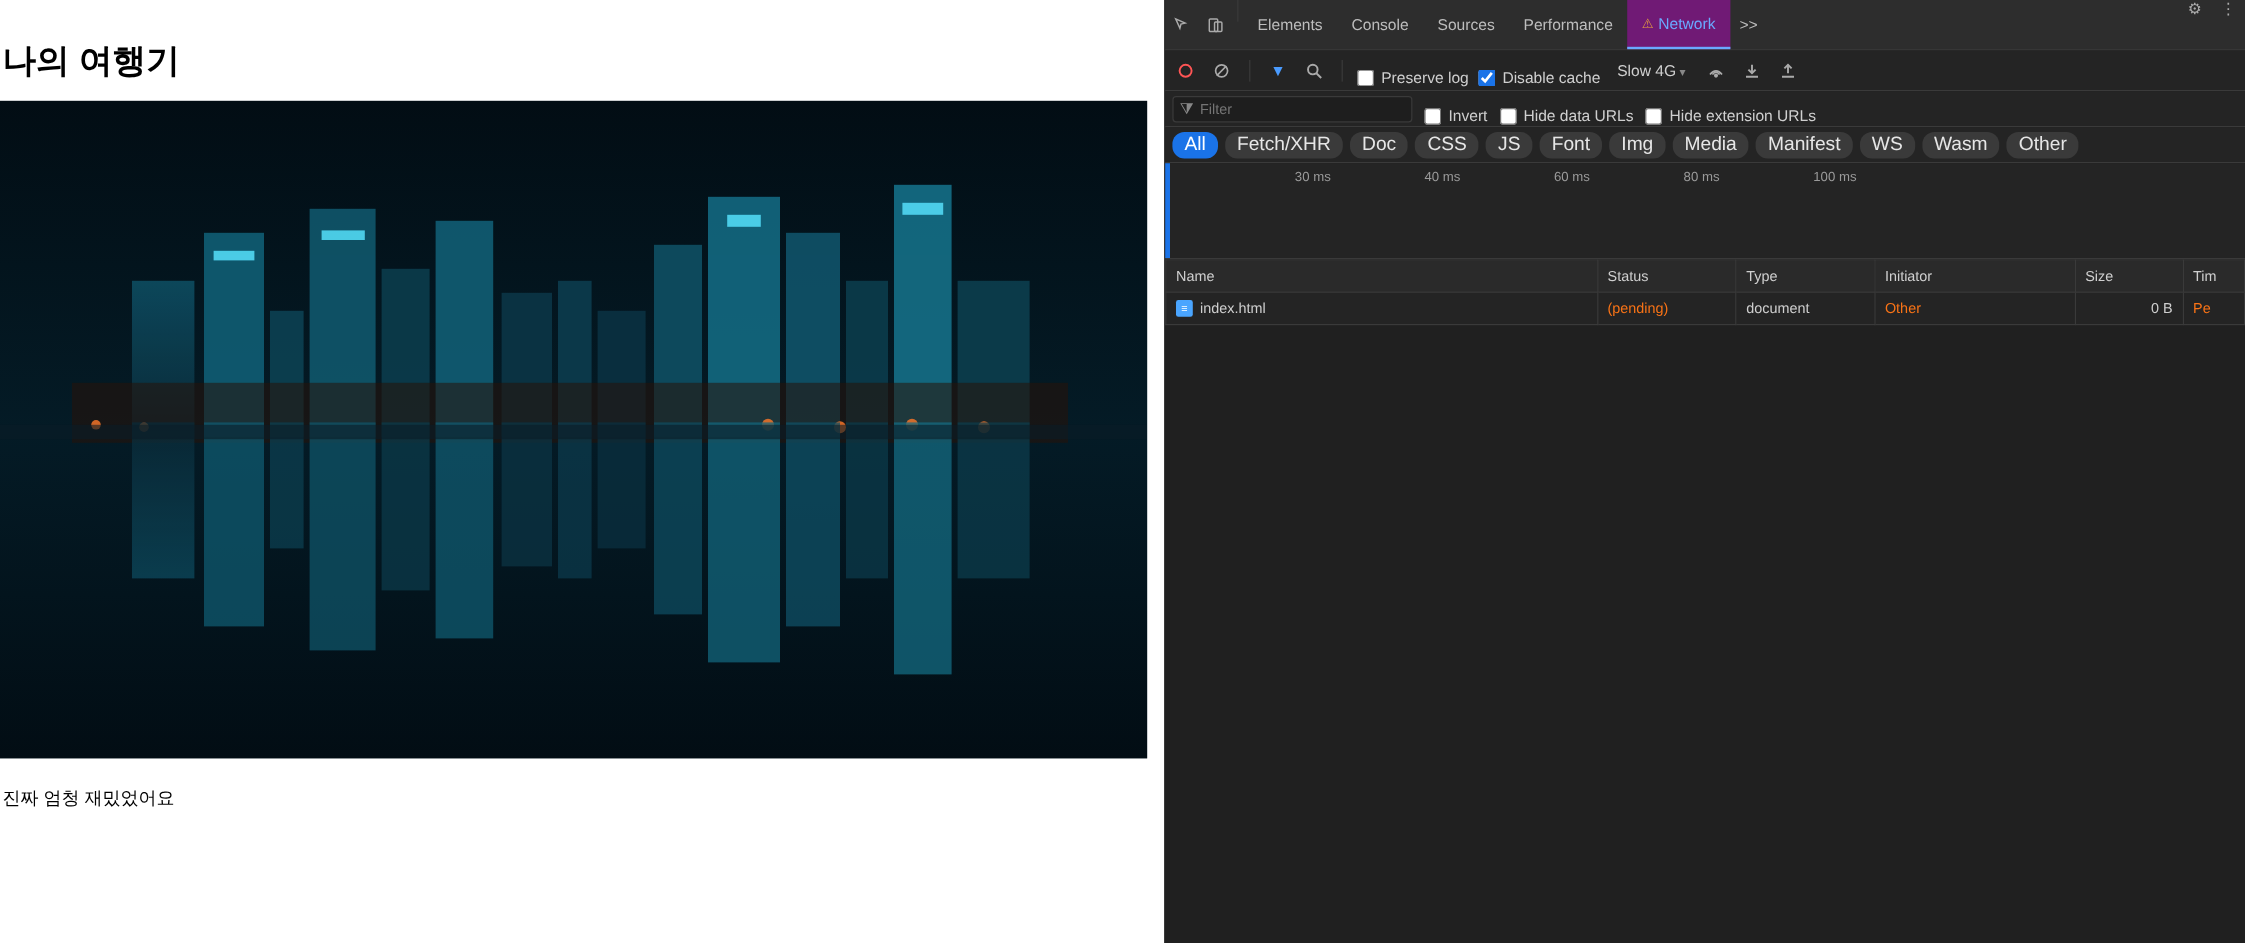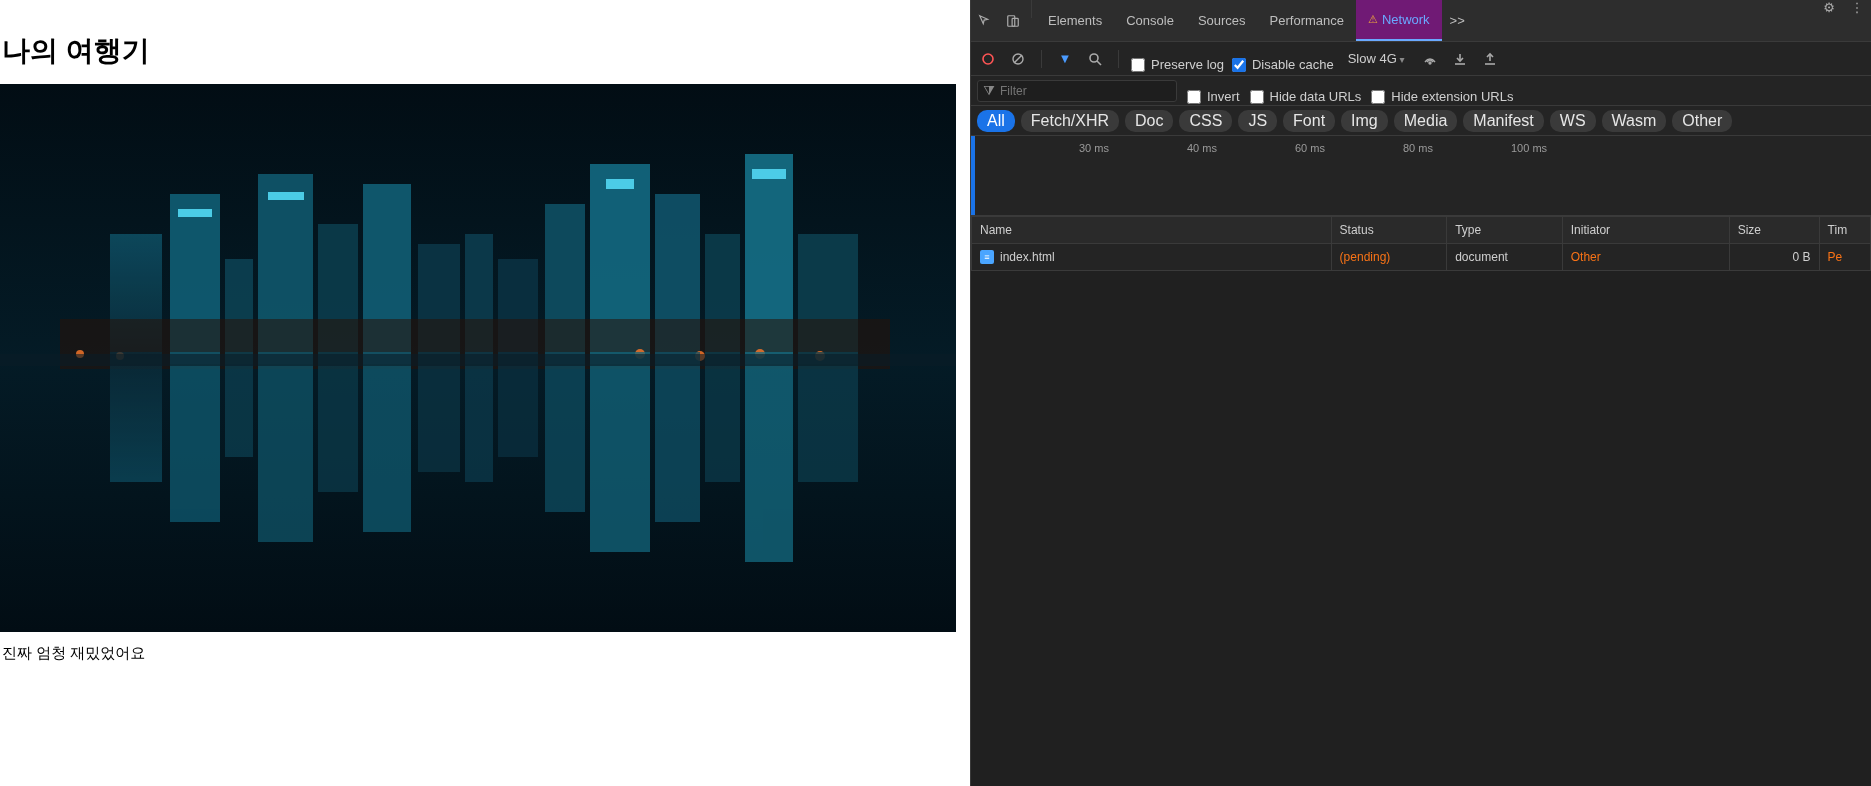--- a/index.html
+++ b/index.html
@@ -3,21 +3,21 @@
 <meta charset="utf-8">
 <style>
   * { box-sizing: border-box; margin: 0; padding: 0; }
   html, body { width: 1871px; height: 786px; font-family: "Segoe UI", Arial, sans-serif; overflow: hidden; }
   body { display: flex; background: #fff; color: #000; }
 
   .page { flex: 0 0 970px; height: 100%; background: #fff; padding: 0; }
   .page h1 { font-size: 28px; font-weight: 700; padding: 32px 0 14px 2px; }
   .page .hero { width: 956px; height: 548px; background: linear-gradient(180deg,#03121c 0%, #031a24 35%, #052230 48%, #031a24 60%, #03121c 100%); position: relative; overflow: hidden; }
   .page .hero svg { position:absolute; inset:0; }
-  .page p { font-size: 15px; padding: 12px 0 0 2px; }
+  .page p { font-size: 15px; padding: 24px 0 0 2px; }
 
   .devtools { flex: 1; height: 100%; background: #242424; color: #cfcfcf; font-size: 13px; display: flex; flex-direction: column; border-left: 1px solid #3a3a3a; }
   .dt-tabs { display: flex; align-items: flex-start; height: 42px; background: #2d2d2d; border-bottom: 1px solid #3a3a3a; }
   .dt-tabs .icon, .dt-tabs .tab, .dt-tabs .sp { height: 100%; display: flex; align-items: center; }
   .dt-tabs .icon { width: 28px; justify-content: center; color: #aaa; }
   .dt-tabs .tab { padding: 0 12px; color: #bdbdbd; cursor: default; }
   .dt-tabs .tab.active { color: #6aa9ff; border-bottom: 2px solid #6aa9ff; background: #701a75; }
   .dt-tabs .tab.warn::before { content:"⚠"; color:#e8a33d; margin-right:4px; font-size:11px;}
   .dt-tabs .more { padding: 0 8px; }
   .dt-tabs .rt { margin-left: auto; display:flex; }

